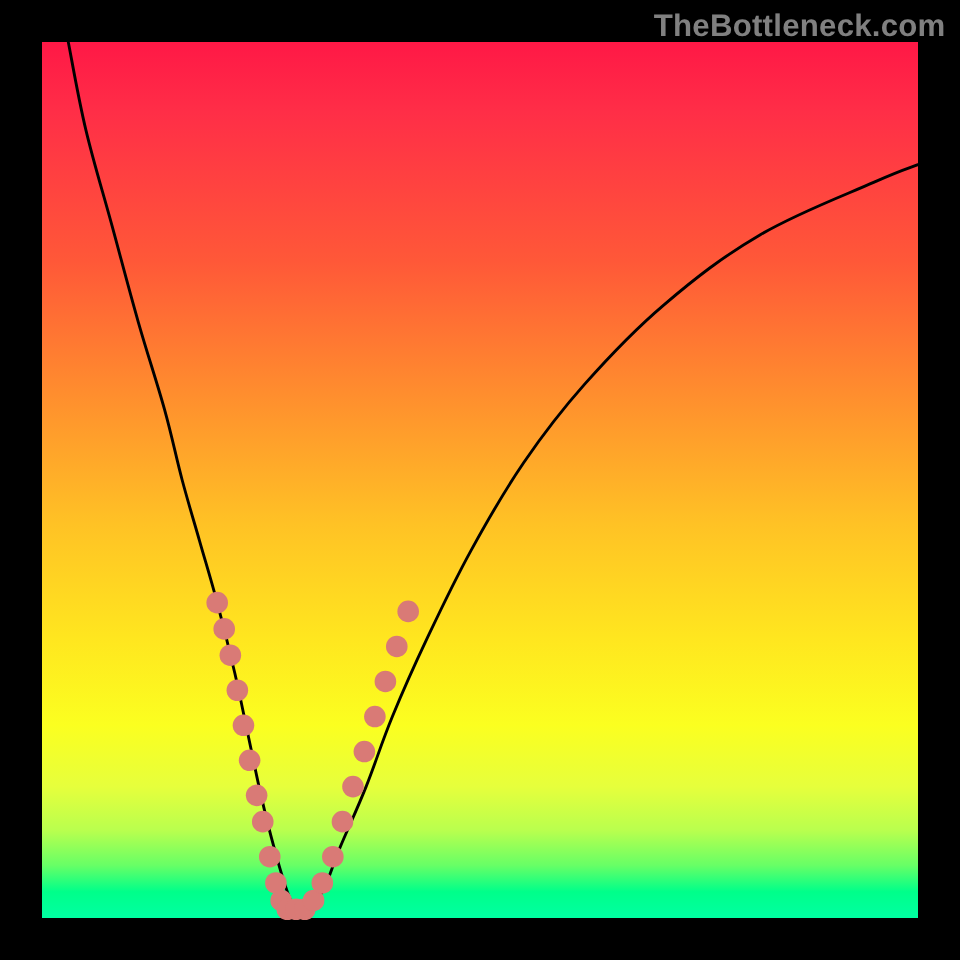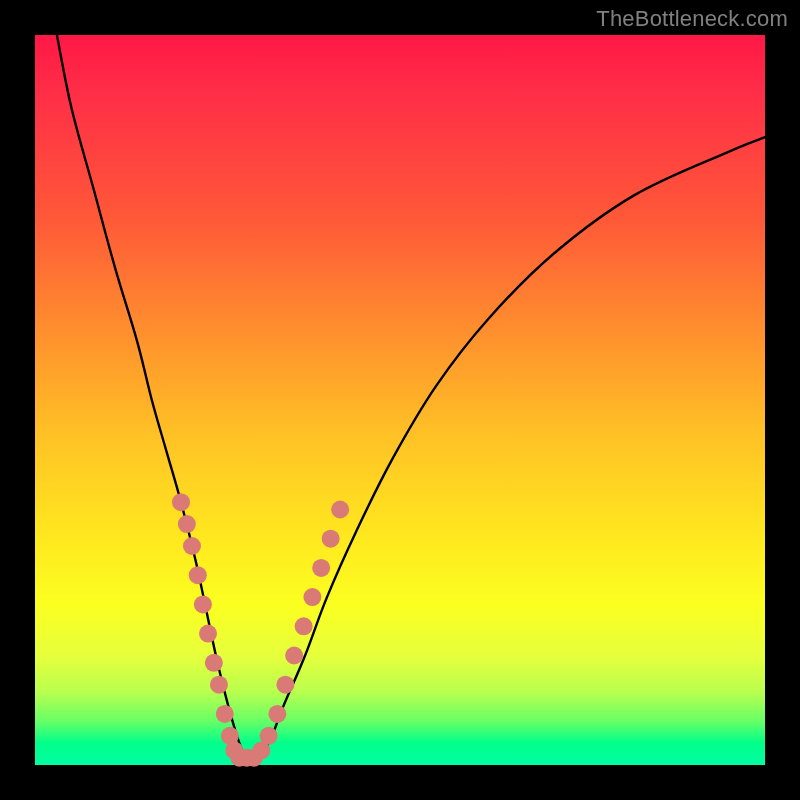--- a/index.html
+++ b/index.html
@@ -40,22 +40,22 @@
       #67ff66 94%,
       #00ff8a 97%,
       #00ffa2 100%
     );
   }
   .watermark {
     position: absolute;
     top: 6px;
     right: 12px;
     color: #808080;
-    font-size: 22px;
-    font-weight: 400;
+    font-size: 26px;
+    font-weight: 700;
     letter-spacing: 0.2px;
     font-family: Arial, Helvetica, sans-serif;
     user-select: none;
   }
   svg.curve {
     position: absolute;
     top: 0;
     left: 0;
     width: 730px;
     height: 730px;

